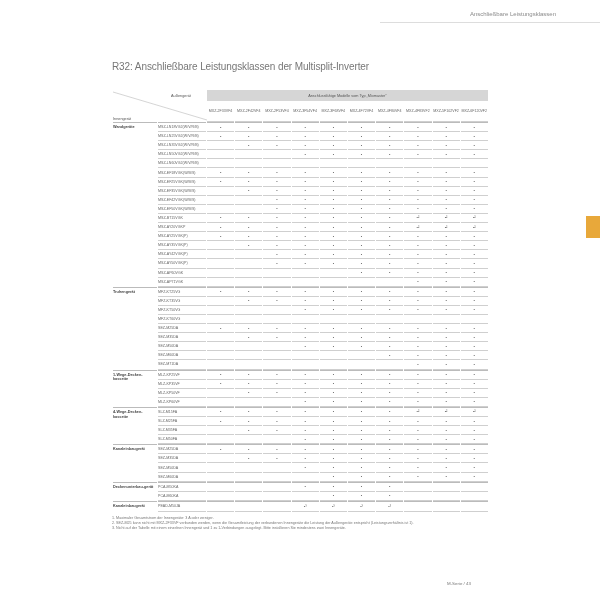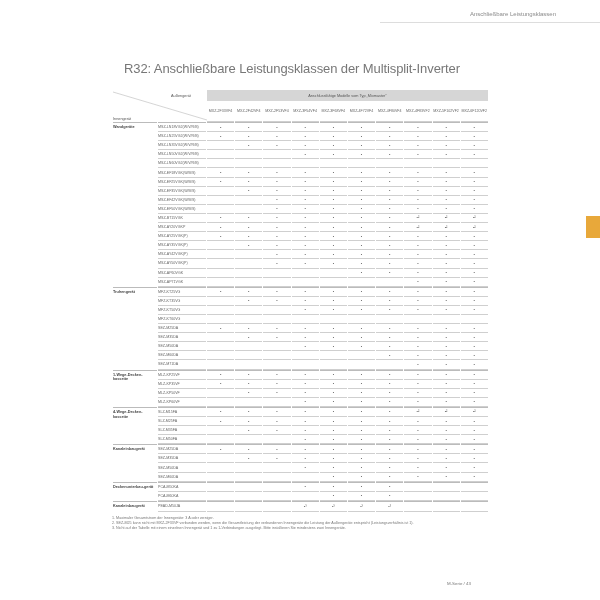--- a/index.html
+++ b/index.html
@@ -1,19 +1,19 @@
 <!DOCTYPE html>
 <html><head>
 <meta charset="utf-8">
 <style>
   html,body{margin:0;padding:0;background:#fff;}
   body{width:600px;height:600px;position:relative;overflow:hidden;font-family:"Liberation Sans",sans-serif;color:#555;}
   .running-head{position:absolute;top:11px;right:44px;font-size:6px;color:#8a8a8a;}
   .running-rule{position:absolute;top:22px;left:380px;width:220px;height:0;border-top:0.5px solid #ddd;}
-  .page-title{position:absolute;top:61px;left:124px;font-size:13px;color:#777;letter-spacing:-0.1px;}
+  .page-title{position:absolute;top:61px;left:112px;font-size:10px;color:#777;letter-spacing:-0.1px;}
   .orange-tab{position:absolute;top:216px;left:586px;width:14px;height:22px;background:#e8a83a;}
   .footer{position:absolute;top:581px;left:447px;font-size:4.4px;color:#777;}
   table{position:absolute;top:90px;left:112px;border-collapse:separate;border-spacing:1.2px 0;font-size:3.6px;color:#666;}
   td,th{padding:0;height:8.1px;font-weight:normal;vertical-align:middle;}
   .group-cell{width:44px;font-weight:bold;color:#444;font-size:3.8px;line-height:4.6px;vertical-align:top;padding-top:2px;}
   .model-cell{width:48px;color:#666;border-bottom:0.6px solid #cfcfcf;}
   .val{width:27.2px;text-align:center;border-bottom:0.6px solid #cfcfcf;color:#555;font-size:4px;}
   .hdr-band{background:#d6d6d6;height:10px;text-align:center;font-size:3.8px;color:#555;}
   .hdr-col{height:18px;text-align:center;font-size:3.6px;line-height:4.6px;color:#666;border-bottom:0.6px solid #cfcfcf;}
   .diag{position:absolute;left:0;top:0;}

